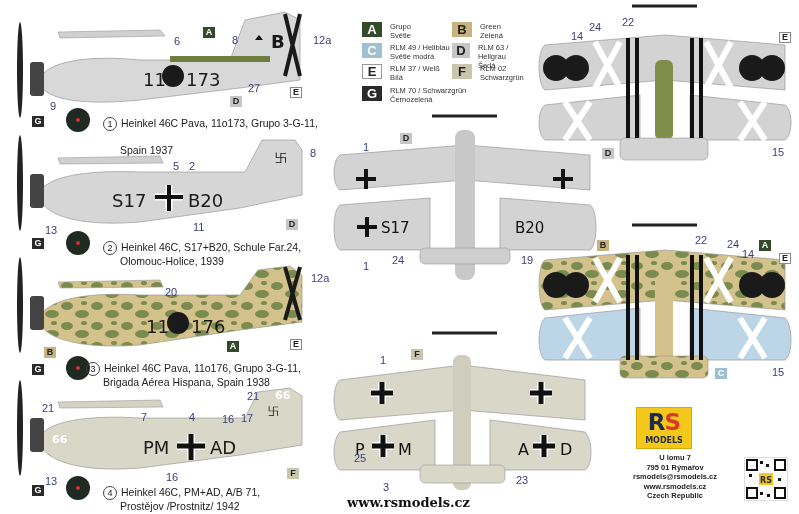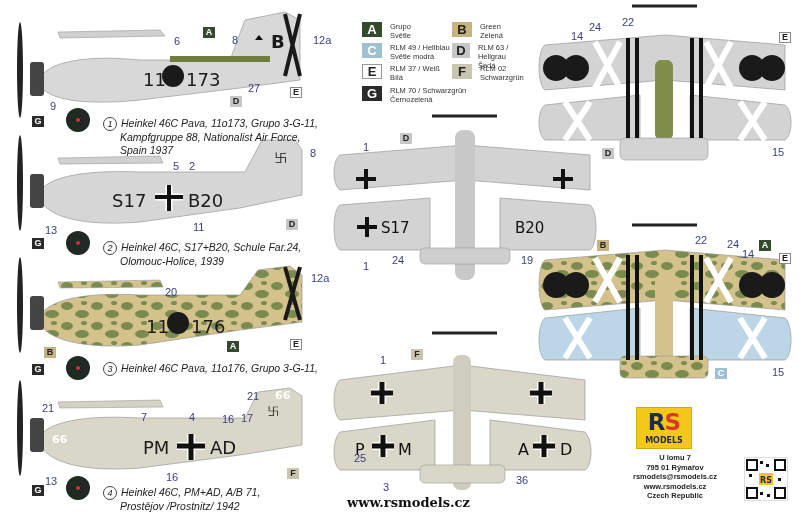--- a/index.html
+++ b/index.html
@@ -1,20 +1,20 @@
 <!DOCTYPE html>
 <html><head>
 <meta charset="utf-8">
 <style>
   html,body{margin:0;padding:0;background:#fff;}
   body{width:799px;height:514px;position:relative;overflow:hidden;font-family:"Liberation Sans",sans-serif;}
   .abs{position:absolute;}
   svg{position:absolute;left:0;top:0;}
   .callout{font-family:"Liberation Sans",sans-serif;font-size:11px;color:#3a3f7a;}
-  .caption{position:absolute;font-size:10.5px;line-height:12.5px;color:#222;font-style:italic;}
+  .caption{position:absolute;font-size:10.5px;line-height:12.5px;color:#222;}
   .num-circle{display:inline-block;width:12px;height:12px;border:1px solid #444;border-radius:50%;font-size:9px;line-height:12px;text-align:center;margin-right:4px;vertical-align:top;}
   .legend{position:absolute;left:362px;top:22px;width:170px;}
   .leg-item{position:absolute;display:flex;align-items:flex-start;}
   .swatch{width:20px;height:15px;font-weight:bold;font-size:13px;line-height:15px;text-align:center;margin-right:8px;}
   .leg-text{font-size:7.5px;line-height:9px;color:#333;}
   .tag{position:absolute;width:12px;height:11px;font-size:9px;font-weight:bold;line-height:11px;text-align:center;}
   .tagA{background:#344a2c;color:#fff;}
   .tagB{background:#c7b37f;color:#222;}
   .tagC{background:#9fbfd3;color:#fff;}
   .tagD{background:#c6c6c6;color:#222;}
@@ -225,29 +225,30 @@
     <div class="swatch" style="background:#2a2a2a;color:#fff">G</div>
     <div class="leg-text">
         <div>RLM 70 / Schwarzgrün</div>
         <div>Černozelená</div>
       </div>
   </div>
 </div>
 
 <div class="caption" style="left:103px;top:117px">
   <span class="num-circle">1</span><span>Heinkel 46C Pava, 11o173, Grupo 3-G-11,</span><br>
-  <span style="margin-left:17px">Kampfgruppe 88, Nationalist Air Force,</span><br>
+  <br>
   <span style="margin-left:17px">Spain 1937</span>
 </div>
 <div class="caption" style="left:103px;top:241px">
   <span class="num-circle">2</span><span>Heinkel 46C, S17+B20, Schule Far.24,</span><br>
   <span style="margin-left:17px">Olomouc-Holice, 1939</span>
 </div>
-<div class="caption" style="left:103px;top:362px">
+<div class="caption" style="left:86px;top:362px">
   <span class="num-circle">3</span><span>Heinkel 46C Pava, 11o176, Grupo 3-G-11,</span><br>
+  <span style="margin-left:17px">Brigada Aérea Hispana, Spain 1938</span>
 </div>
 <div class="caption" style="left:103px;top:486px">
   <span class="num-circle">4</span><span>Heinkel 46C, PM+AD, A/B 71,</span><br>
   <span style="margin-left:17px">Prostějov /Prostnitz/ 1942</span>
 </div>
 
 <span class="abs callout" style="left:174px;top:35px">6</span>
 <span class="abs callout" style="left:232px;top:34px">8</span>
 <span class="abs callout" style="left:313px;top:34px">12a</span>
 <span class="abs callout" style="left:50px;top:100px">9</span>
@@ -282,21 +283,21 @@
 <span class="abs callout" style="left:772px;top:146px">15</span>
 
 <span class="abs callout" style="left:695px;top:234px">22</span>
 <span class="abs callout" style="left:727px;top:238px">24</span>
 <span class="abs callout" style="left:742px;top:248px">14</span>
 <span class="abs callout" style="left:772px;top:366px">15</span>
 
 <span class="abs callout" style="left:380px;top:354px">1</span>
 <span class="abs callout" style="left:354px;top:452px">25</span>
 <span class="abs callout" style="left:383px;top:481px">3</span>
-<span class="abs callout" style="left:516px;top:474px">36</span>
+<span class="abs callout" style="left:516px;top:474px">23</span>
 
 <div class="tag tagA" style="left:203px;top:27px">A</div>
 <div class="tag tagD" style="left:230px;top:96px">D</div>
 <div class="tag tagE" style="left:290px;top:87px">E</div>
 <div class="tag tagG" style="left:32px;top:116px">G</div>
 <div class="tag tagD" style="left:286px;top:219px">D</div>
 <div class="tag tagG" style="left:32px;top:238px">G</div>
 <div class="tag tagB" style="left:44px;top:347px">B</div>
 <div class="tag tagA" style="left:227px;top:341px">A</div>
 <div class="tag tagE" style="left:290px;top:339px">E</div>

